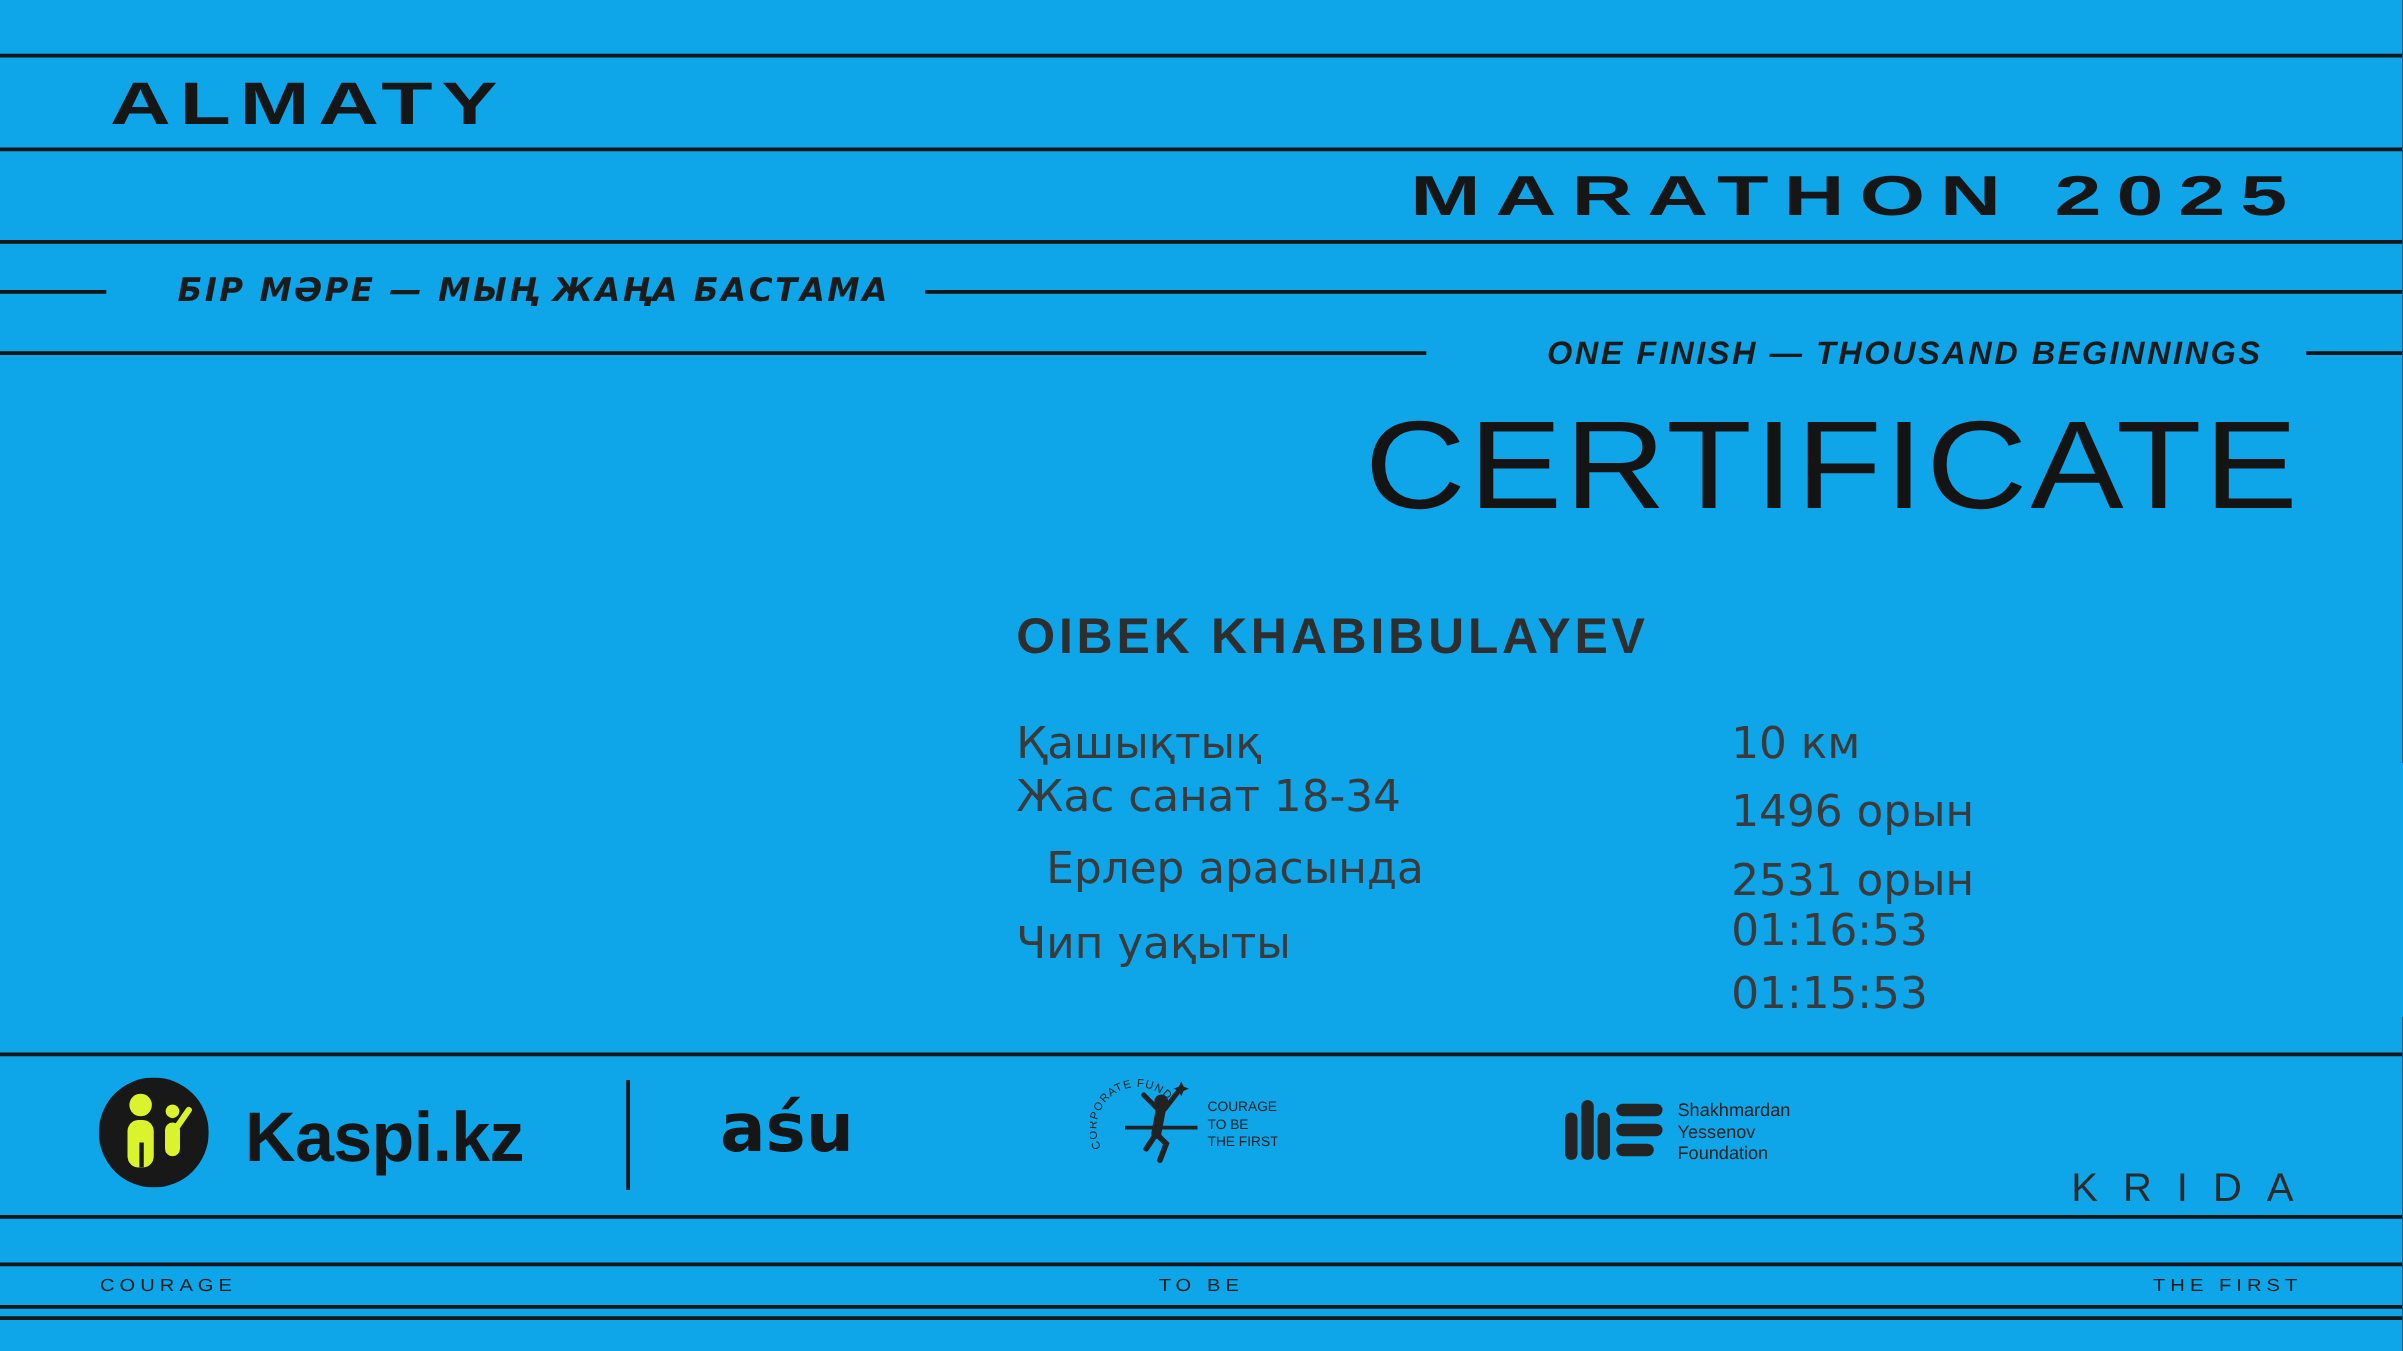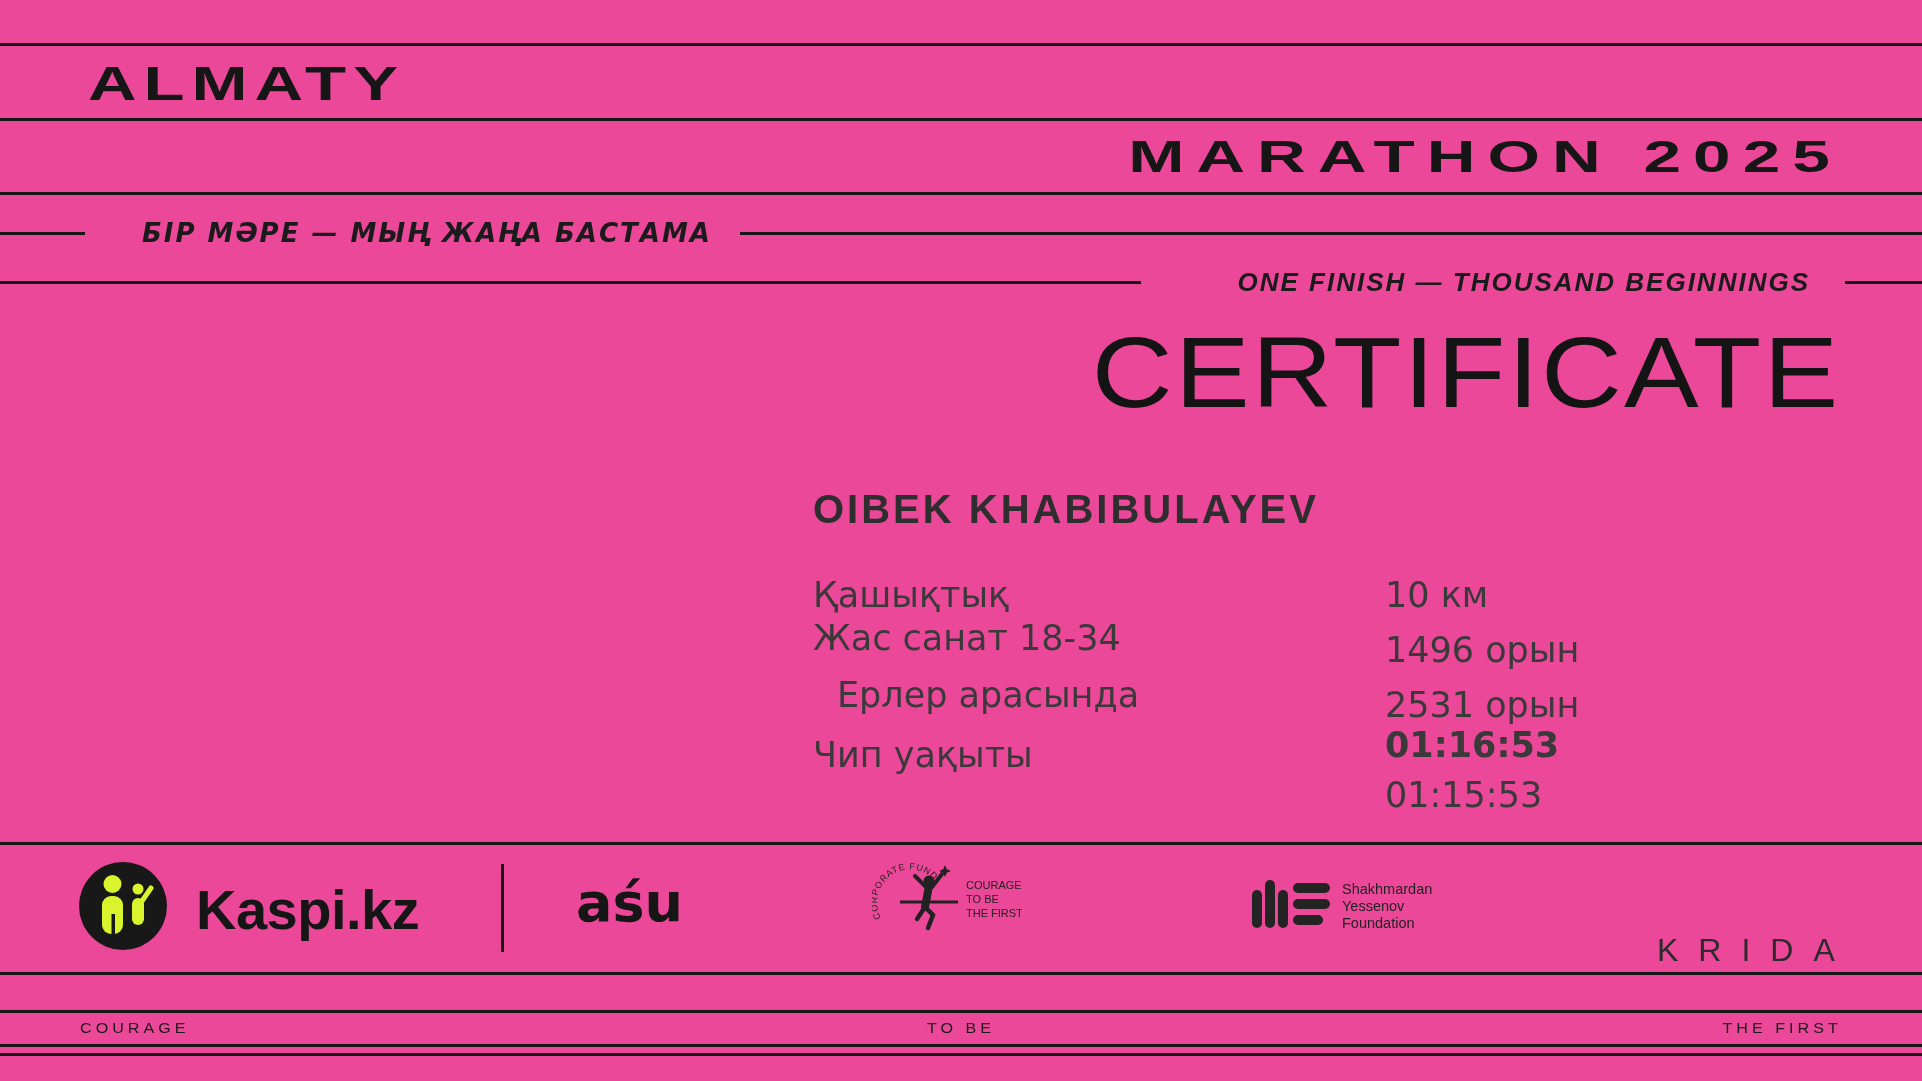--- a/index.html
+++ b/index.html
@@ -1,19 +1,19 @@
 <!DOCTYPE html>
 <html><head>
 <meta charset="utf-8">
 <title>Certificate</title>
 <style>
   html,body{margin:0;padding:0;background:#222;}
   .page{
     position:relative;width:1922px;height:1081px;overflow:hidden;
-    background:#ec4899;
+    background:#0ea5e9;
     font-family:"Liberation Sans",sans-serif;
     color:#161616;
   }
   .hline{position:absolute;background:#161616;height:3px;}
   
   .l-top1{left:0;width:1922px;top:43px;}
   .l-top2{left:0;width:1922px;top:118px;}
   .l-top3{left:0;width:1922px;top:192px;}
   .l-foot-a{left:0;width:1922px;top:842px;}
   .l-foot-b{left:0;width:1922px;top:972px;}
@@ -50,21 +50,21 @@
     position:absolute;left:813px;top:489px;font-size:40px;font-weight:700;
     letter-spacing:3px;line-height:1;white-space:nowrap;color:#2e2e2e;
   }
   .row{position:absolute;font-size:35px;line-height:1;white-space:nowrap;
     color:#3a3a3a;font-family:"DejaVu Sans",sans-serif;}
   .row-label{left:813px;}
   .row-value{left:1385px;}
   .r1l{top:578px;} .r1v{top:578px;}
   .r2l{top:621px;} .r2v{top:633px;}
   .r3l{top:678px;margin-left:24px;} .r3v{top:688px;}
-  .r4l{top:728px;} .r4v{top:728px;font-weight:bold;}
+  .r4l{top:728px;} .r4v{top:728px;}
   .r5l{top:738px;} .r5v{top:778px;}
 
   
   .kaspi-logo{position:absolute;left:79px;top:862px;width:88px;height:88px;}
   .kaspi-word{position:absolute;left:196px;top:882px;font-size:56px;font-weight:700;
     letter-spacing:-0.5px;line-height:1;color:#161616;}
   .sponsor-divider{position:absolute;left:501px;top:864px;width:3px;height:88px;background:#161616;}
   .asu-word{position:absolute;left:576px;top:876px;font-size:54px;font-weight:700;
     line-height:1;color:#161616;font-family:"DejaVu Sans",sans-serif;}
   .cf-logo{position:absolute;left:872px;top:862px;width:150px;height:90px;}

